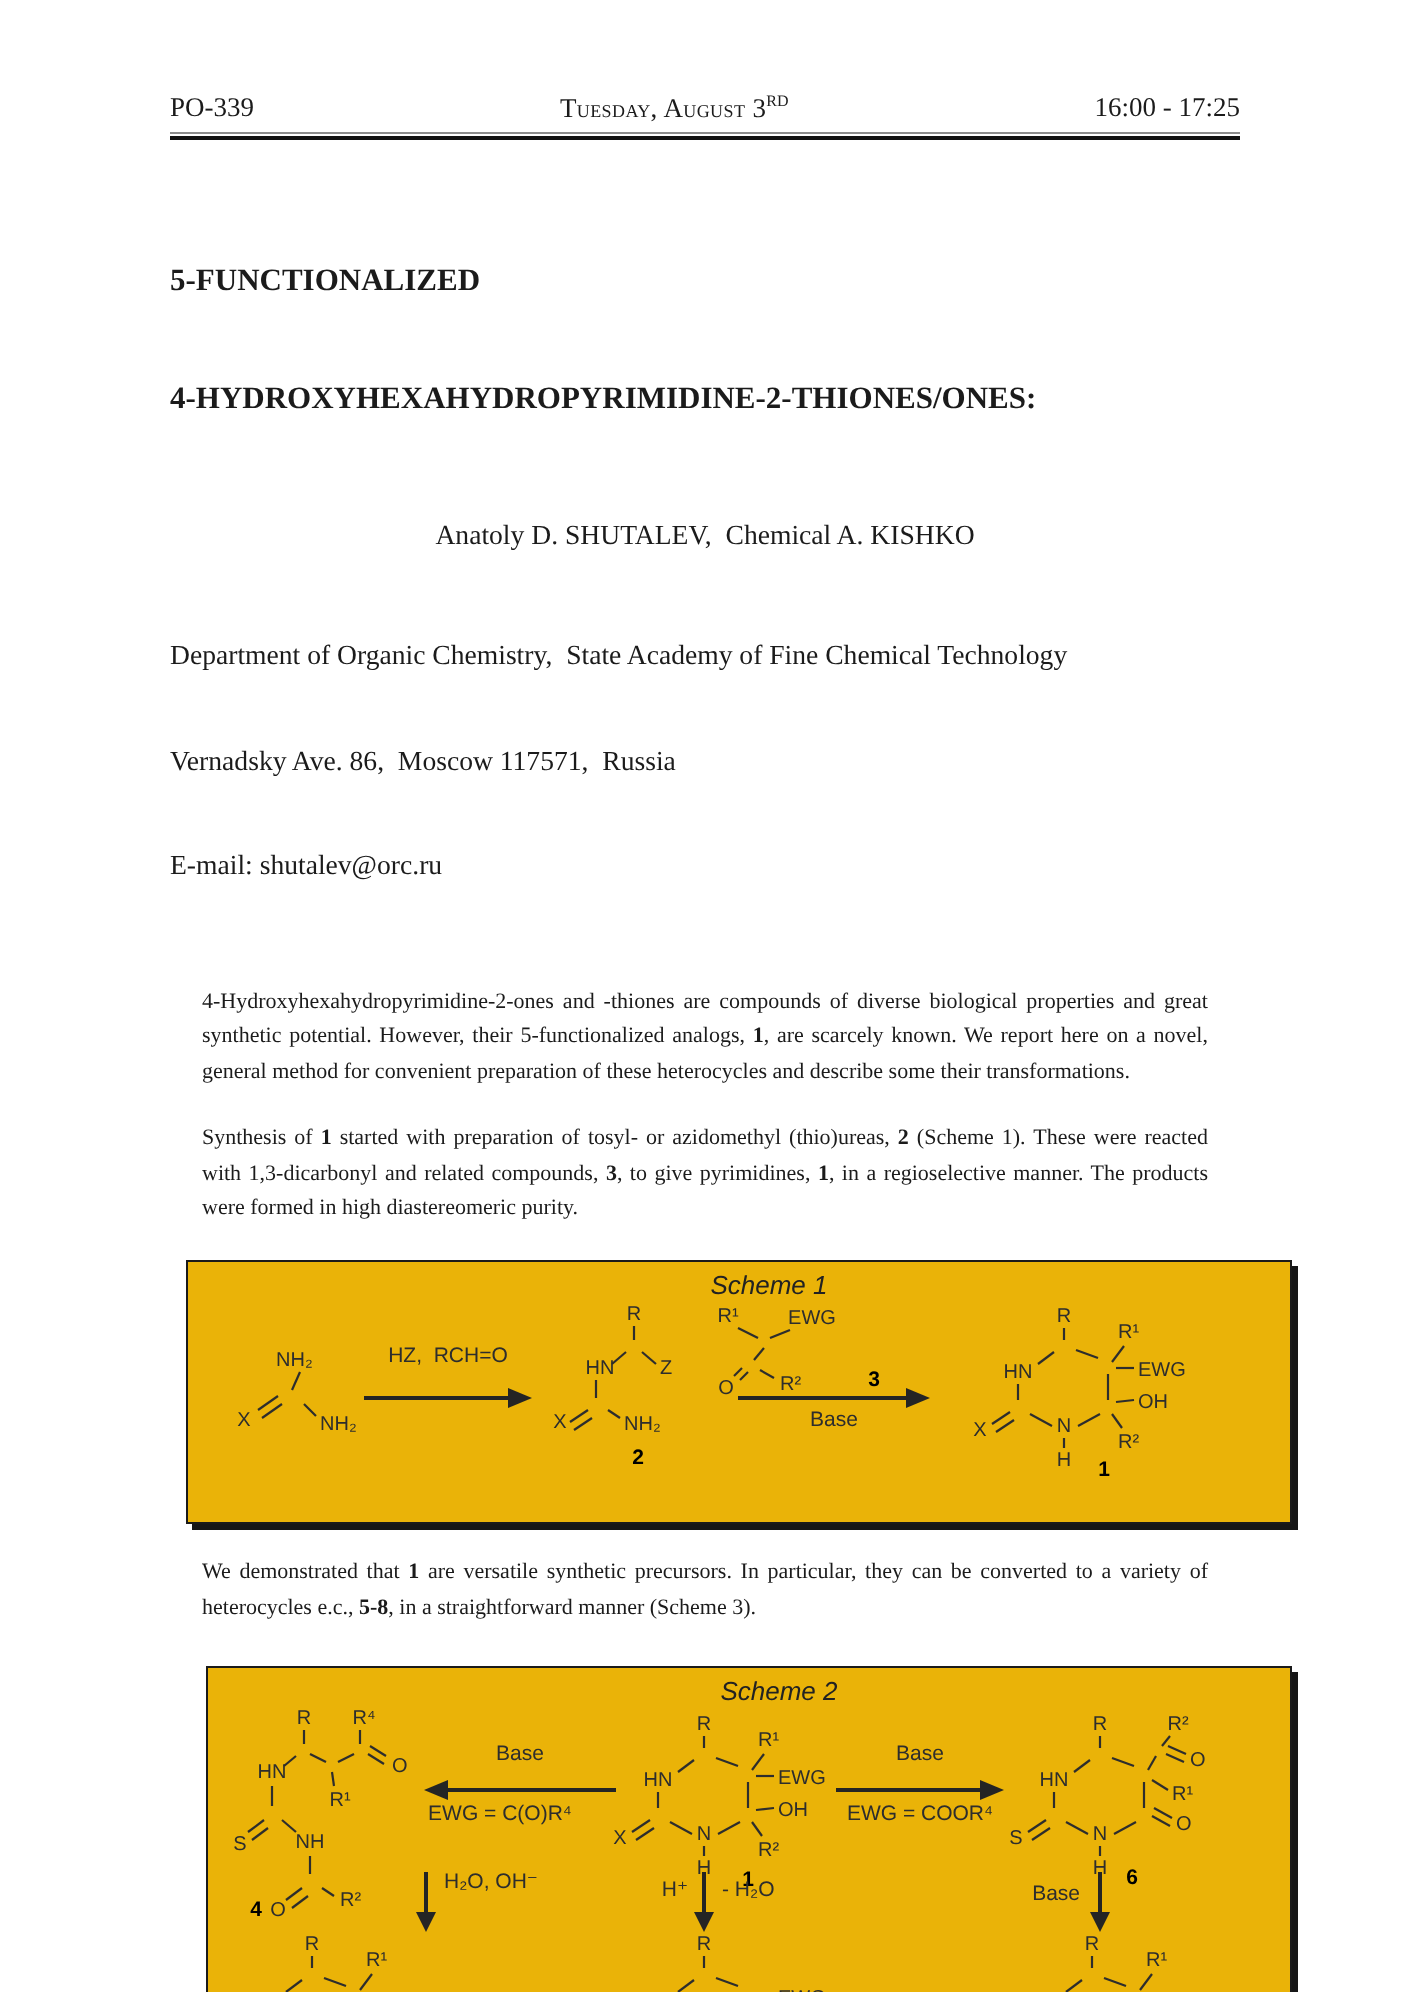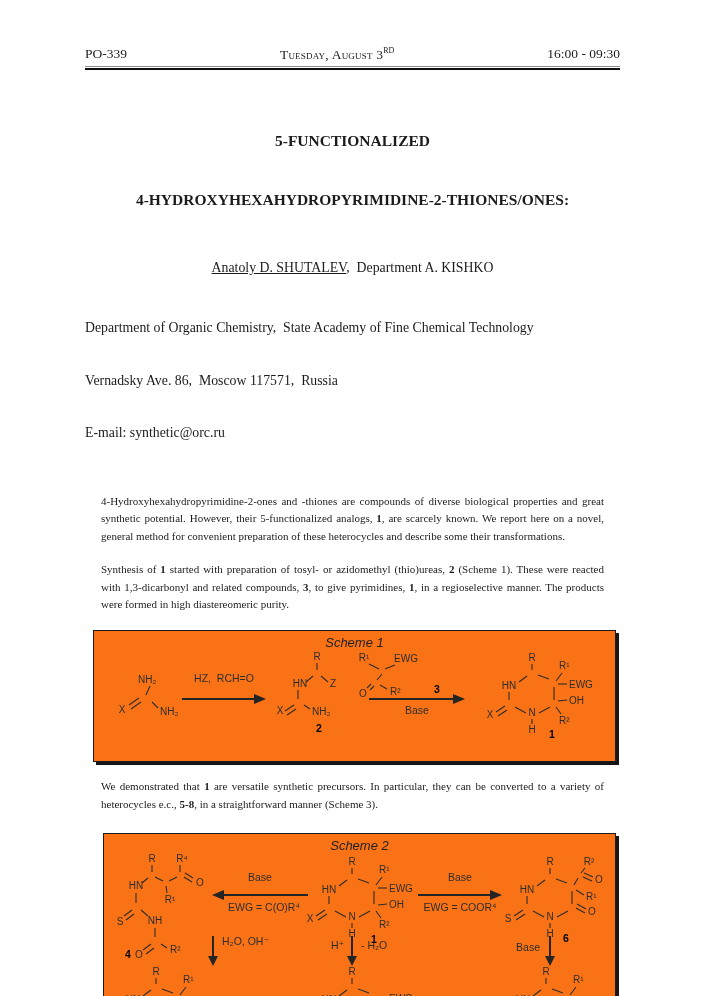--- a/index.html
+++ b/index.html
@@ -5,27 +5,27 @@
   html,body{margin:0;padding:0;}
   body{width:704px;height:996px;background:#ffffff;color:#1b1b1b;
        font-family:"Liberation Serif",serif;overflow:hidden;position:relative;}
   .content{padding:46px 84px 0 85px;}
   .hdr{display:flex;justify-content:space-between;align-items:center;font-size:13.5px;}
   .hdr .sc{font-variant:small-caps;letter-spacing:.2px;}
   .hdr sup{font-size:8px;vertical-align:super;letter-spacing:0;}
   .rule{margin-top:3px;}
   .rule-thin{height:1px;background:#8c8c8c;margin-bottom:1px;}
   .rule-thick{height:2.5px;background:#101010;}
-  .title{text-align:center;font-weight:bold;font-size:15.5px;line-height:19.5px;margin-top:22px;white-space:pre;}
+  .title{text-align:left;font-weight:bold;font-size:15.5px;line-height:19.5px;margin-top:22px;white-space:pre;}
   .authors{text-align:center;font-size:13.8px;margin-top:12px;white-space:pre-wrap;}
-  .authors .u{text-decoration:underline;}
+  .authors .u{}
   .affil{text-align:left;font-size:13.8px;line-height:17.5px;margin-top:8px;white-space:pre-wrap;}
   p.par{margin:16px;text-align:justify;font-size:11px;line-height:17.6px;}
   .mt17{margin-top:17px}.mt15{margin-top:15px}.mt21{margin-top:21px}
-  .scheme{position:relative;background:#f97316;border:1.6px solid #1a1a1a;box-shadow:3px 3px 0 0 #161616;}
+  .scheme{position:relative;background:#eab308;border:1.6px solid #1a1a1a;box-shadow:3px 3px 0 0 #161616;padding-left:30px;}
   .s1{width:521px;height:130px;margin-left:8px;margin-top:13px;}
   .s2{width:511px;height:222px;margin-left:18px;margin-top:20px;}
   .scheme-title{text-align:center;font-family:"Liberation Sans",sans-serif;font-style:italic;
        font-size:13px;padding-top:4px;color:#222;}
   .slabel{position:absolute;font-family:"Liberation Sans","DejaVu Sans",sans-serif;font-size:10.5px;
        color:#2d2d2d;text-align:center;white-space:pre;line-height:11px;}
   .footnote{position:absolute;left:13px;bottom:5px;font-family:"Liberation Sans","DejaVu Sans",sans-serif;
        font-size:10px;color:#2d2d2d;white-space:pre;}
   svg.struct{position:absolute;overflow:visible;}
   svg.struct line{stroke:#2d2d2d;stroke-width:1.1;}
@@ -44,38 +44,38 @@
       border-left:5px solid transparent;border-right:5px solid transparent;border-top:10px solid #242424;}
 </style>
 </head>
 <body>
 
 <div class="content">
 
   <div class="hdr">
     <span>PO-339</span>
     <span><span class="sc">Tuesday, August 3</span><sup>RD</sup></span>
-    <span>16:00 - 09:30</span>
+    <span>16:00 - 17:25</span>
   </div>
   <div class="rule">
     <div class="rule-thin"></div>
     <div class="rule-thick"></div>
   </div>
 
   <div class="title">
     <div>5-FUNCTIONALIZED</div>
     <div>4-HYDROXYHEXAHYDROPYRIMIDINE-2-THIONES/ONES:</div>
   </div>
 
-  <div class="authors"><span class="u">Anatoly D. SHUTALEV</span><span>,  Department A. KISHKO</span></div>
+  <div class="authors"><span class="u">Anatoly D. SHUTALEV</span><span>,  Chemical A. KISHKO</span></div>
 
   <div class="affil">
     <div>Department of Organic Chemistry,  State Academy of Fine Chemical Technology</div>
     <div>Vernadsky Ave. 86,  Moscow 117571,  Russia</div>
-    <div>E-mail: synthetic@orc.ru</div>
+    <div>E-mail: shutalev@orc.ru</div>
   </div>
 
   <p class="par mt17"><span>4-Hydroxyhexahydropyrimidine-2-ones and -thiones are compounds of diverse biological properties and great synthetic potential. However, their 5-functionalized analogs, </span><span style="font-weight: bold;">1</span><span>, are scarcely known. We report here on a novel, general method for convenient preparation of these heterocycles and describe some their transformations.</span></p>
   <p class="par mt15"><span>Synthesis of </span><span style="font-weight: bold;">1</span><span> started with preparation of tosyl- or azidomethyl (thio)ureas, </span><span style="font-weight: bold;">2</span><span> (Scheme 1). These were reacted with 1,3-dicarbonyl and related compounds, </span><span style="font-weight: bold;">3</span><span>, to give pyrimidines, </span><span style="font-weight: bold;">1</span><span>, in a regioselective manner. The products were formed in high diastereomeric purity.</span></p>
 
   <div class="scheme s1">
     <div class="scheme-title">Scheme 1</div>
 
     <svg class="struct" style="left:16px;top:40px" width="92" height="56" viewBox="0 0 92 56">
       <g>
@@ -200,21 +200,21 @@
       <text text-anchor="middle" x="25" y="106">O</text>
       <text x="56" y="101">R²</text>
       <text class="num" text-anchor="middle" x="14" y="106">4</text>
     </svg>
 
     <div class="ah left" style="left:108px;top:55px;width:96px">
       <div class="shaft"></div>
         <div class="head-l"></div>
     </div>
     <div class="slabel" style="left:108px;width:96px;top:38px">Base</div>
-    <div class="slabel" style="left:95px;width:130px;top:68px">EWG = C(O)R⁴</div>
+    <div class="slabel" style="left:81px;width:130px;top:68px">EWG = C(O)R⁴</div>
 
     <svg class="struct" style="left:198px;top:22px" width="112" height="90" viewBox="0 0 112 90">
       <g>
         <line x1="50" y1="12" x2="50" y2="18"></line>
         <line x1="45" y1="24" x2="37" y2="30"></line>
         <line x1="27" y1="40" x2="27" y2="48"></line>
         <line x1="33" y1="55" x2="44" y2="61"></line>
         <line x1="57" y1="61" x2="68" y2="55"></line>
         <line x1="72" y1="48" x2="72" y2="35"></line>
         <line x1="67" y1="27" x2="56" y2="23"></line>

